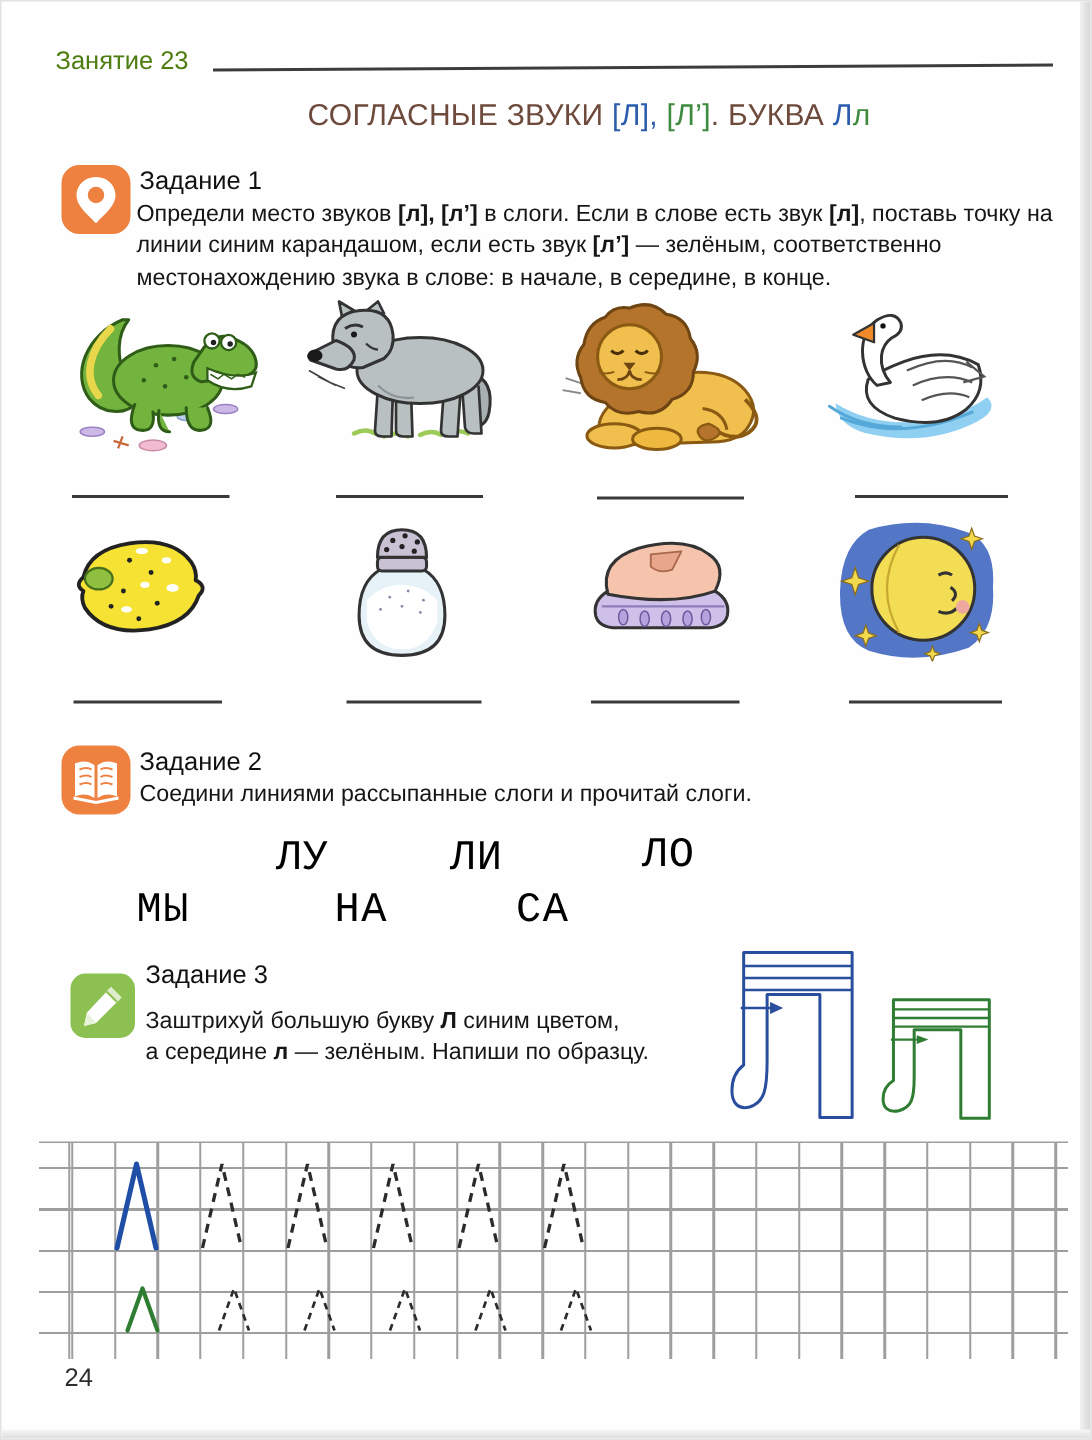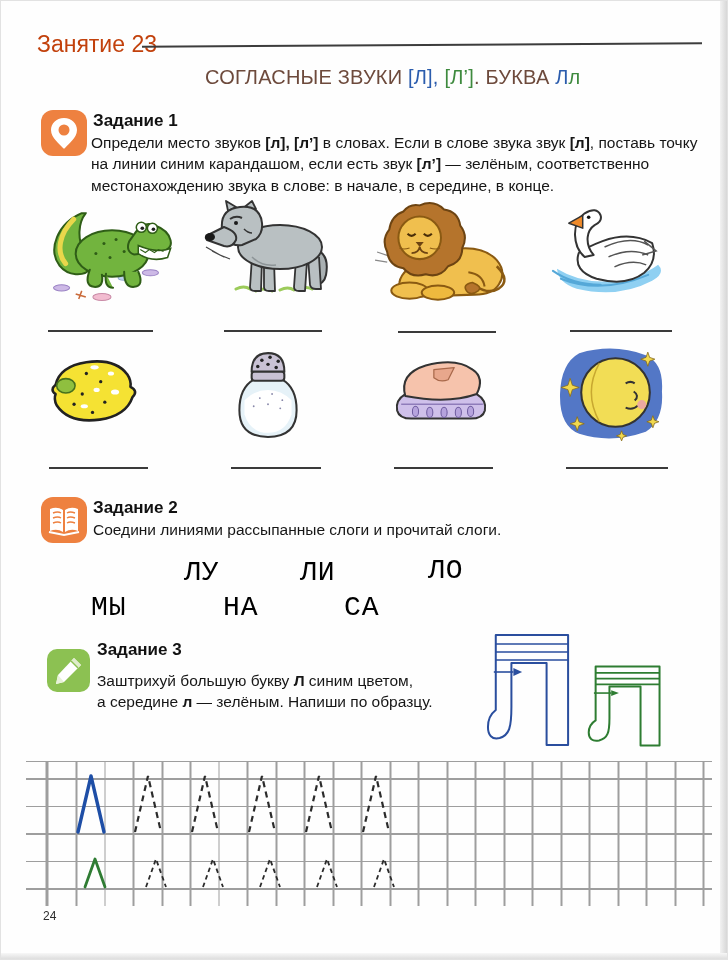--- a/index.html
+++ b/index.html
@@ -8,30 +8,30 @@
     background:#fefefe;overflow:hidden;
     font-family:"Liberation Sans","DejaVu Sans",sans-serif;
     border:1px solid #e2e2e2;box-sizing:border-box;
   }
   .scan-edge-right{position:absolute;right:0;top:0;width:7px;height:100%;
     background:linear-gradient(to right,#f2f2f2,#d7d7d7);}
   .scan-edge-bottom{position:absolute;left:0;bottom:0;width:100%;height:6px;
     background:linear-gradient(to bottom,#f7f7f7,#dedede);}
   .abs{position:absolute;}
   
-  .lesson-label{left:36px;top:30px;font-size:23px;color:#c2410c;}
+  .lesson-label{left:36px;top:30px;font-size:17px;color:#4d7c0f;}
   .header-rule{left:141px;top:43px;width:560px;height:2px;background:#3c3c3c;transform:rotate(-0.35deg);}
   
   .page-title{left:204px;top:65px;font-size:20px;font-weight:normal;white-space:nowrap;letter-spacing:.2px;}
   .c-brown{color:#6d4a3c;} .c-blue{color:#2b5cad;} .c-green{color:#3e8a3e;}
   
   .task-icon{width:46px;height:46px;border-radius:12px;}
   .icon-orange{background:#ee8140;}
   .icon-green{background:#8cc152;width:43px;height:43px;border-radius:10px;}
-  .task-heading{font-size:17px;font-weight:bold;color:#111;}
+  .task-heading{font-size:17px;font-weight:normal;color:#111;}
   .task-text{font-size:15.5px;line-height:21.4px;color:#161616;}
   .task-text b{font-weight:bold;}
   
   .answer-line{height:2px;background:#3a3a3a;}
   
   .watermark{
     left:70px;top:450px;font-size:48px;font-weight:800;letter-spacing:1.5px;
     color:rgba(255,255,255,.55);white-space:nowrap;z-index:6;
     text-shadow:-2px -2px 0 #e2e2e2,2px -2px 0 #e2e2e2,-2px 2px 0 #e2e2e2,2px 2px 0 #e2e2e2,4px 5px 4px rgba(0,0,0,.10);
   }
@@ -44,21 +44,21 @@
     background-image:
       repeating-linear-gradient(to right,#9e9e9e 0 1.5px,transparent 1.5px 28.5px),
       repeating-linear-gradient(to bottom,#9e9e9e 0 1.5px,transparent 1.5px 27.5px);
     background-position:21.5px 0,0 16px;
   }
   .grid-stubs{
     left:25px;top:889px;width:686px;height:16px;
     background-image:repeating-linear-gradient(to right,#9e9e9e 0 1.5px,transparent 1.5px 28.5px);
     background-position:21.5px 0;
   }
-  .page-number{left:42px;top:908px;font-size:12px;color:#2d2d2d;}
+  .page-number{left:42px;top:908px;font-size:17px;color:#2d2d2d;}
   svg{display:block;}
 </style>
 </head>
 <body>
 
 <div id="page">
 
   <div class="abs lesson-label">Занятие 23</div>
   <div class="abs header-rule"></div>
 
@@ -67,21 +67,21 @@
   </div>
 
   <div class="abs task-icon icon-orange" style="left:40px;top:109px;">
     <svg viewBox="0 0 46 46" width="46" height="46">
       <path d="M23 8 C15 8 10 14 10 20 C10 28 19 34 22 38 C22.6 38.8 23.4 38.8 24 38 C27 34 36 28 36 20 C36 14 31 8 23 8 Z" fill="#ffffff"></path>
       <circle cx="23" cy="20" r="5.5" fill="#ee8140"></circle>
     </svg>
   </div>
   <div class="abs task-heading" style="left:92px;top:110px;">Задание 1</div>
   <div class="abs task-text" style="left:90px;top:131px;width:622px;">
-    <span>Определи место звуков </span><b>[л], [л’]</b><span> в словах. Если в слове звука звук </span><b>[л]</b><span>, поставь точку на линии синим карандашом, если есть звук </span><b>[л’]</b><span> — зелёным, соответственно местонахождению звука в слове: в начале, в середине, в конце.</span>
+    <span>Определи место звуков </span><b>[л], [л’]</b><span> в слоги. Если в слове есть звук </span><b>[л]</b><span>, поставь точку на линии синим карандашом, если есть звук </span><b>[л’]</b><span> — зелёным, соответственно местонахождению звука в слове: в начале, в середине, в конце.</span>
   </div>
 
   <svg class="abs" style="left:36px;top:196px;" width="142" height="106" viewBox="0 0 140 105">
     <ellipse cx="97" cy="66" rx="9" ry="3.5" fill="#f2bcd0" stroke="#c98aa6"></ellipse>
     <ellipse cx="112" cy="75" rx="8" ry="3" fill="#cdb9e6" stroke="#9a82c4"></ellipse>
     <ellipse cx="86" cy="80" rx="6" ry="2.5" fill="#bcd0ee" stroke="#8aa2c9"></ellipse>
     <ellipse cx="24" cy="90" rx="8" ry="3" fill="#cdb9e6" stroke="#9a82c4"></ellipse>
     <ellipse cx="64" cy="99" rx="9" ry="3.5" fill="#f2bcd0" stroke="#c98aa6"></ellipse>
     <path d="M38 96 l10 3 M44 93 l-3 8" stroke="#c96a3a" stroke-width="1.5"></path>
     <path d="M44 16 C20 26 10 52 22 68 C30 78 46 80 54 70 L46 54 C40 42 40 26 48 16 Z" fill="#72b43e" stroke="#2f5d17" stroke-width="2" stroke-linejoin="round"></path>

